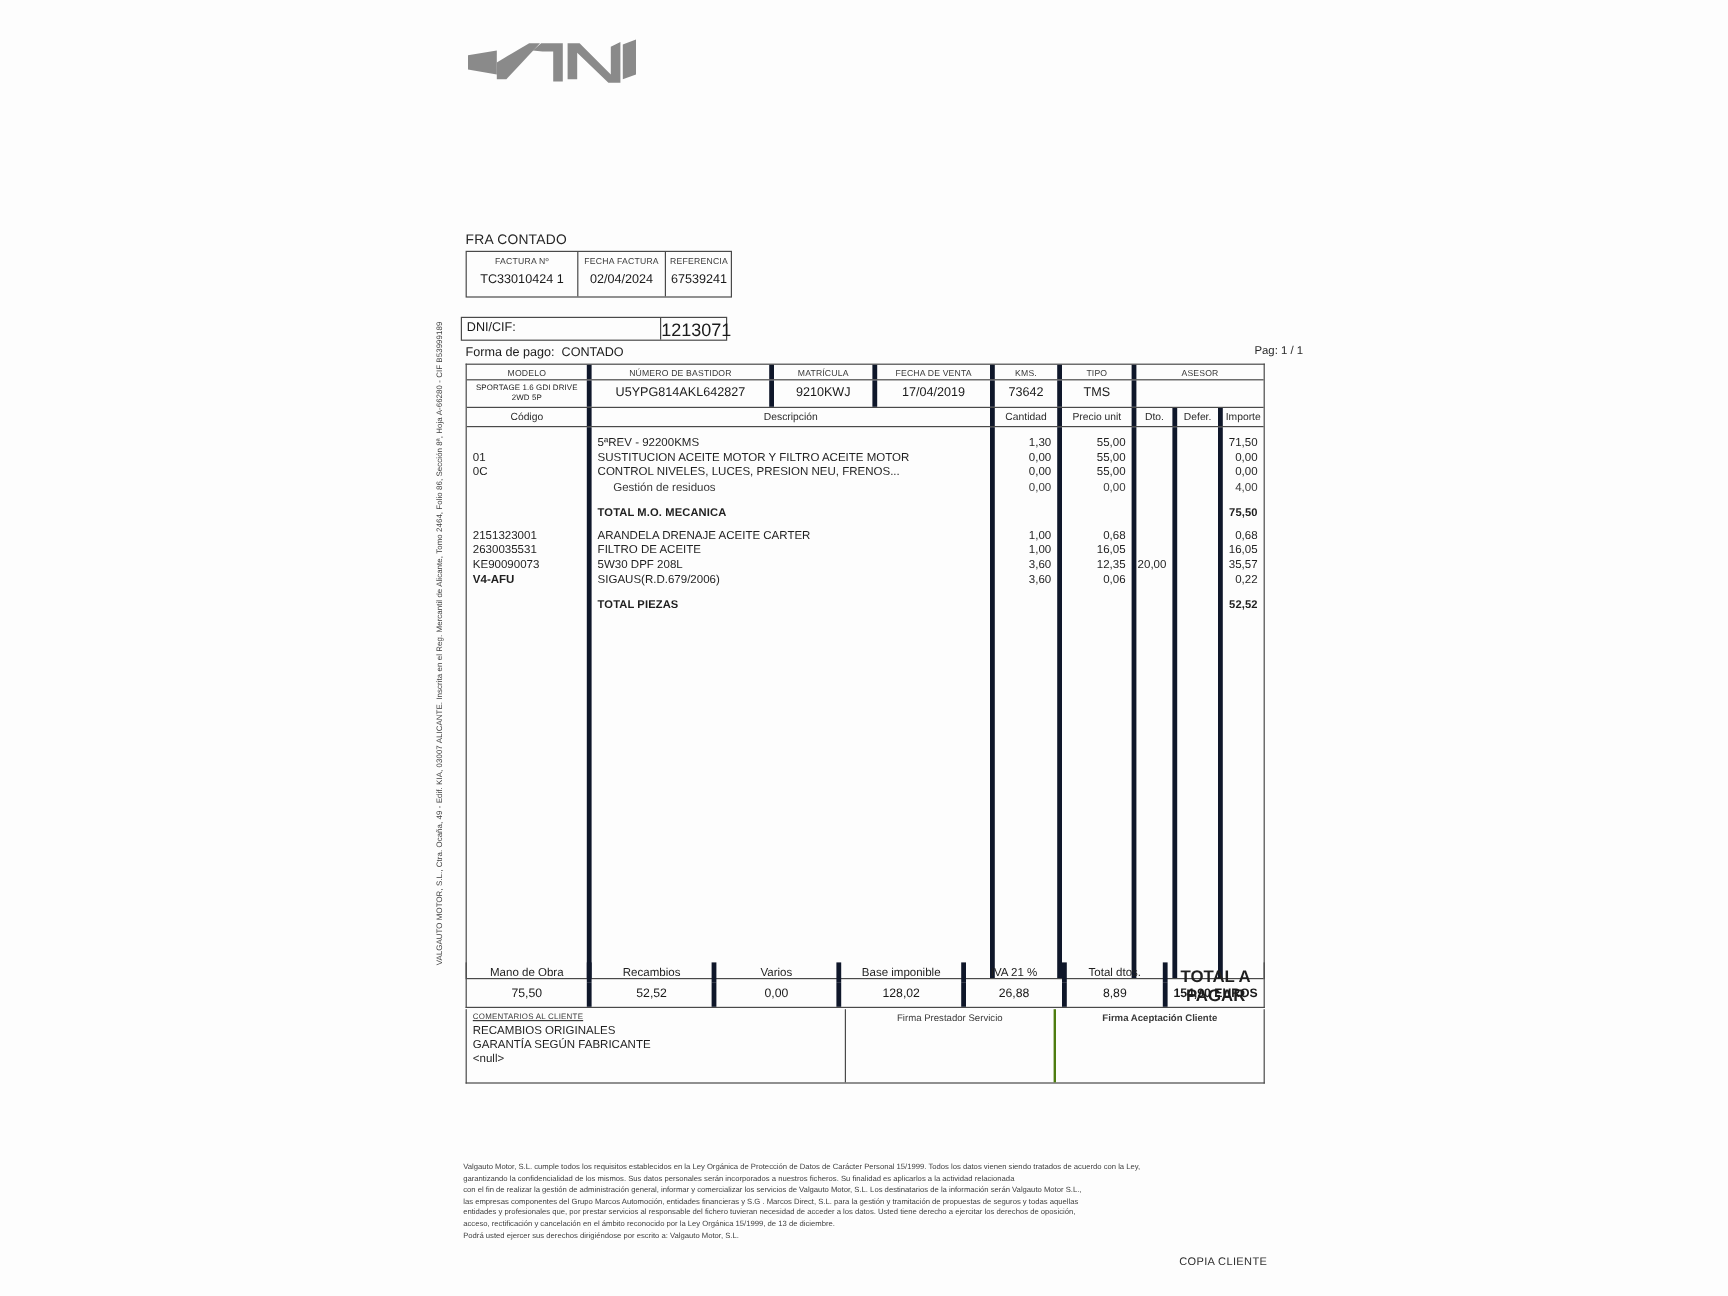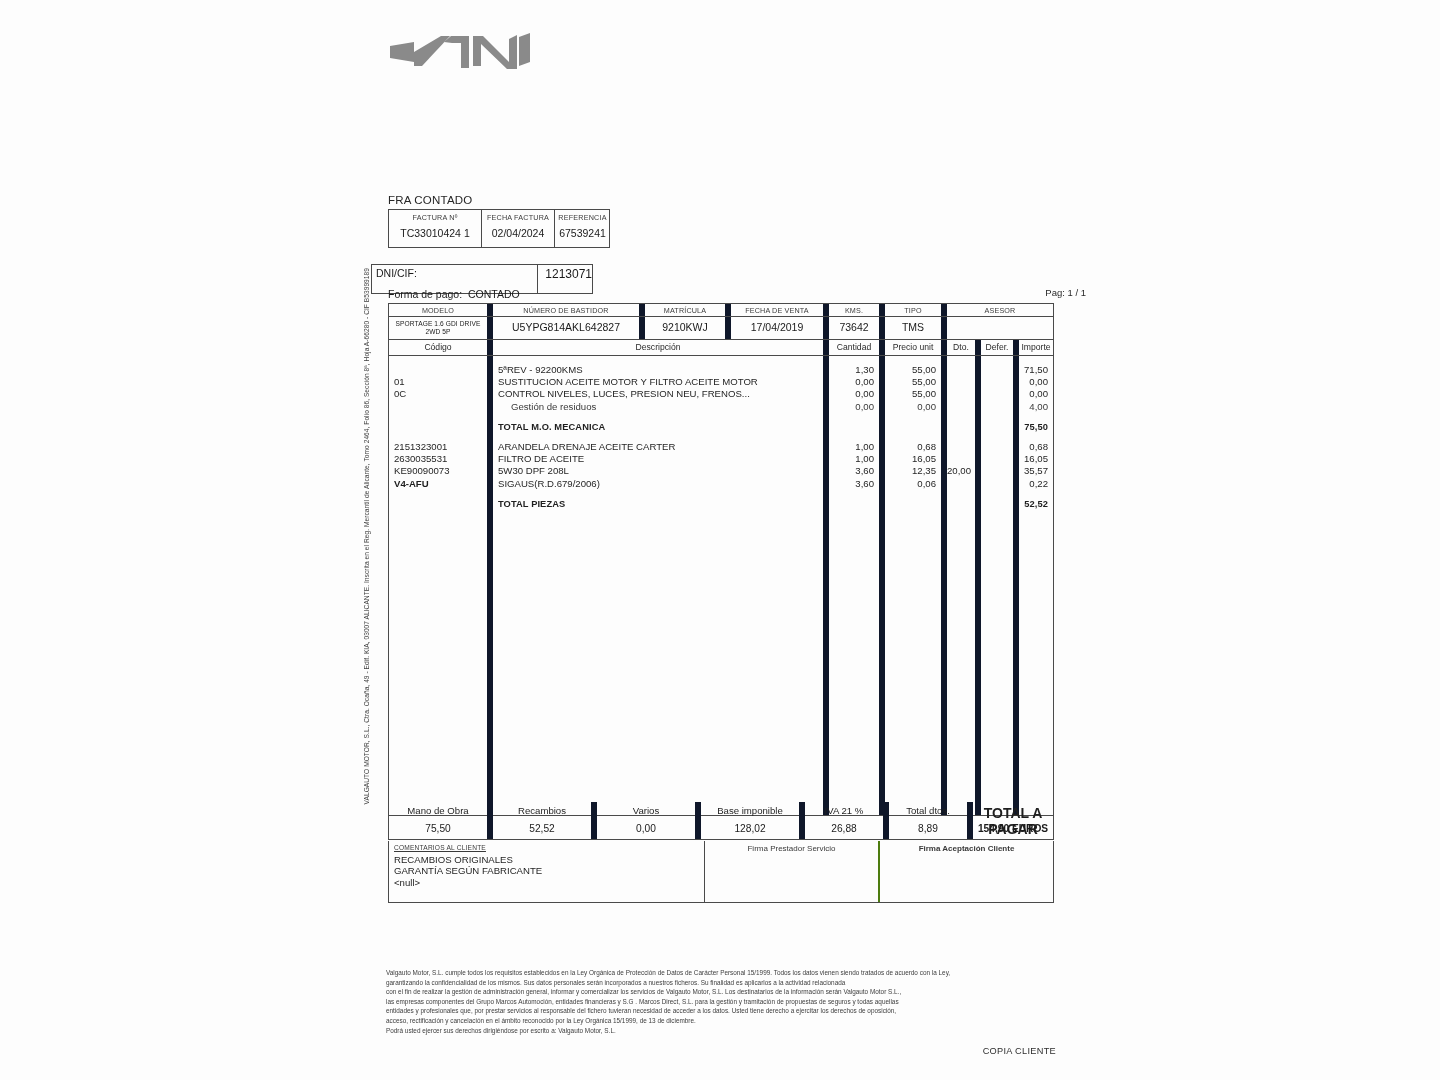--- a/index.html
+++ b/index.html
@@ -47,30 +47,30 @@
     position:absolute; top:3px; left:0; right:0;
     text-align:center; font-size:7.2px; color:#3a3a3a; letter-spacing:.2px;
   }
   .bi-val {
     position:absolute; top:17px; left:0; right:0;
     text-align:center; font-size:10.5px; color:#1a1a1a;
   }
 
   
   .box-dni {
-    position:absolute; left:19px; top:264px;
-    width:222px; height:30px;
+    position:absolute; left:32px; top:264px;
+    width:222px; height:20px;
     border:1px solid #4a4a4a; display:flex;
   }
   .box-dni .dni-label {
     flex:0 0 166px; border-right:1px solid #4a4a4a;
     font-size:10.5px; padding:2px 0 0 4px; color:#1a1a1a;
   }
   .box-dni .dni-val {
-    flex:1; text-align:right; font-size:12px; padding-top:2px;
+    flex:1; text-align:right; font-size:15px; padding-top:2px;
   }
 
   .forma-pago {
     position:absolute; left:36px; top:288px;
     font-size:10.5px; color:#1a1a1a;
   }
   .pag-indicator {
     position:absolute; right:6px; top:287px;
     font-size:9.5px; color:#2a2a2a;
   }
@@ -89,21 +89,21 @@
   
   .maintable {
     position:absolute; left:36px; top:303px;
     width:666px;
     border:1px solid #4a4a4a;
     border-bottom:none;
   }
   .row { display:flex; }
   .row.hdr { border-bottom:1px solid #4a4a4a; }
   .row.vals { border-bottom:1px solid #4a4a4a; }
-  .c { border-right:6px solid #0f172a; position:relative; }
+  .c { border-right:4px solid #0f172a; position:relative; }
   .c:last-child { border-right:none; }
 
   
   .vw1 { flex:0 0 104px; }
   .vw2 { flex:0 0 152px; }
   .vw3 { flex:0 0 86px; }
   .vw4 { flex:0 0 98px; }
   .vw5 { flex:0 0 56px; }
   .vw6 { flex:0 0 62px; }
   .vw7 { flex:1 1 auto; }

